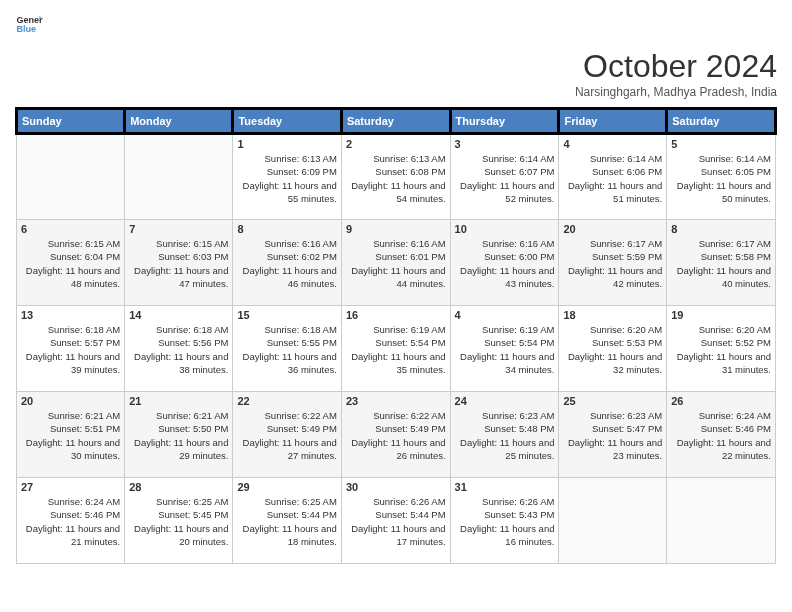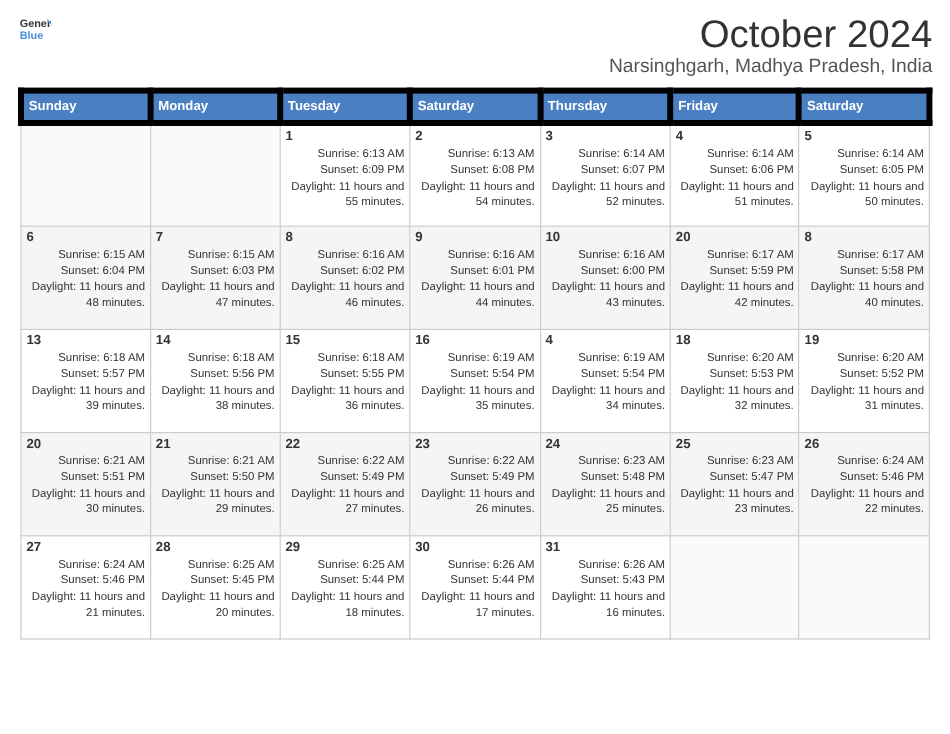--- a/index.html
+++ b/index.html
@@ -25,43 +25,44 @@
       display: flex;
       align-items: center;
       gap: 4px;
     }
     .logo-icon {
       width: 28px;
       height: 28px;
     }
     .title-block {
       text-align: right;
+      margin-top: 38px;
     }
     .month-title {
       font-size: 32px;
       color: #333;
       font-weight: 300;
     }
     .subtitle {
-      font-size: 16px;
+      font-size: 12px;
       color: #555;
     }
     .calendar {
       width: 100%;
       border-collapse: collapse;
       font-size: 10.5px;
     }
     .calendar thead th {
       background-color: #4a7fc1;
       color: white;
       padding: 5px 4px;
       text-align: left;
       font-weight: bold;
       font-size: 11px;
-      border: 5px solid #000000;
+      border: 3px solid #000000;
     }
     .calendar tbody td {
       border: 1px solid #ccc;
       vertical-align: top;
       padding: 3px 4px;
       height: 86px;
       width: 113px;
       background: #fff;
     }
     .calendar tbody tr:nth-child(even) td {

